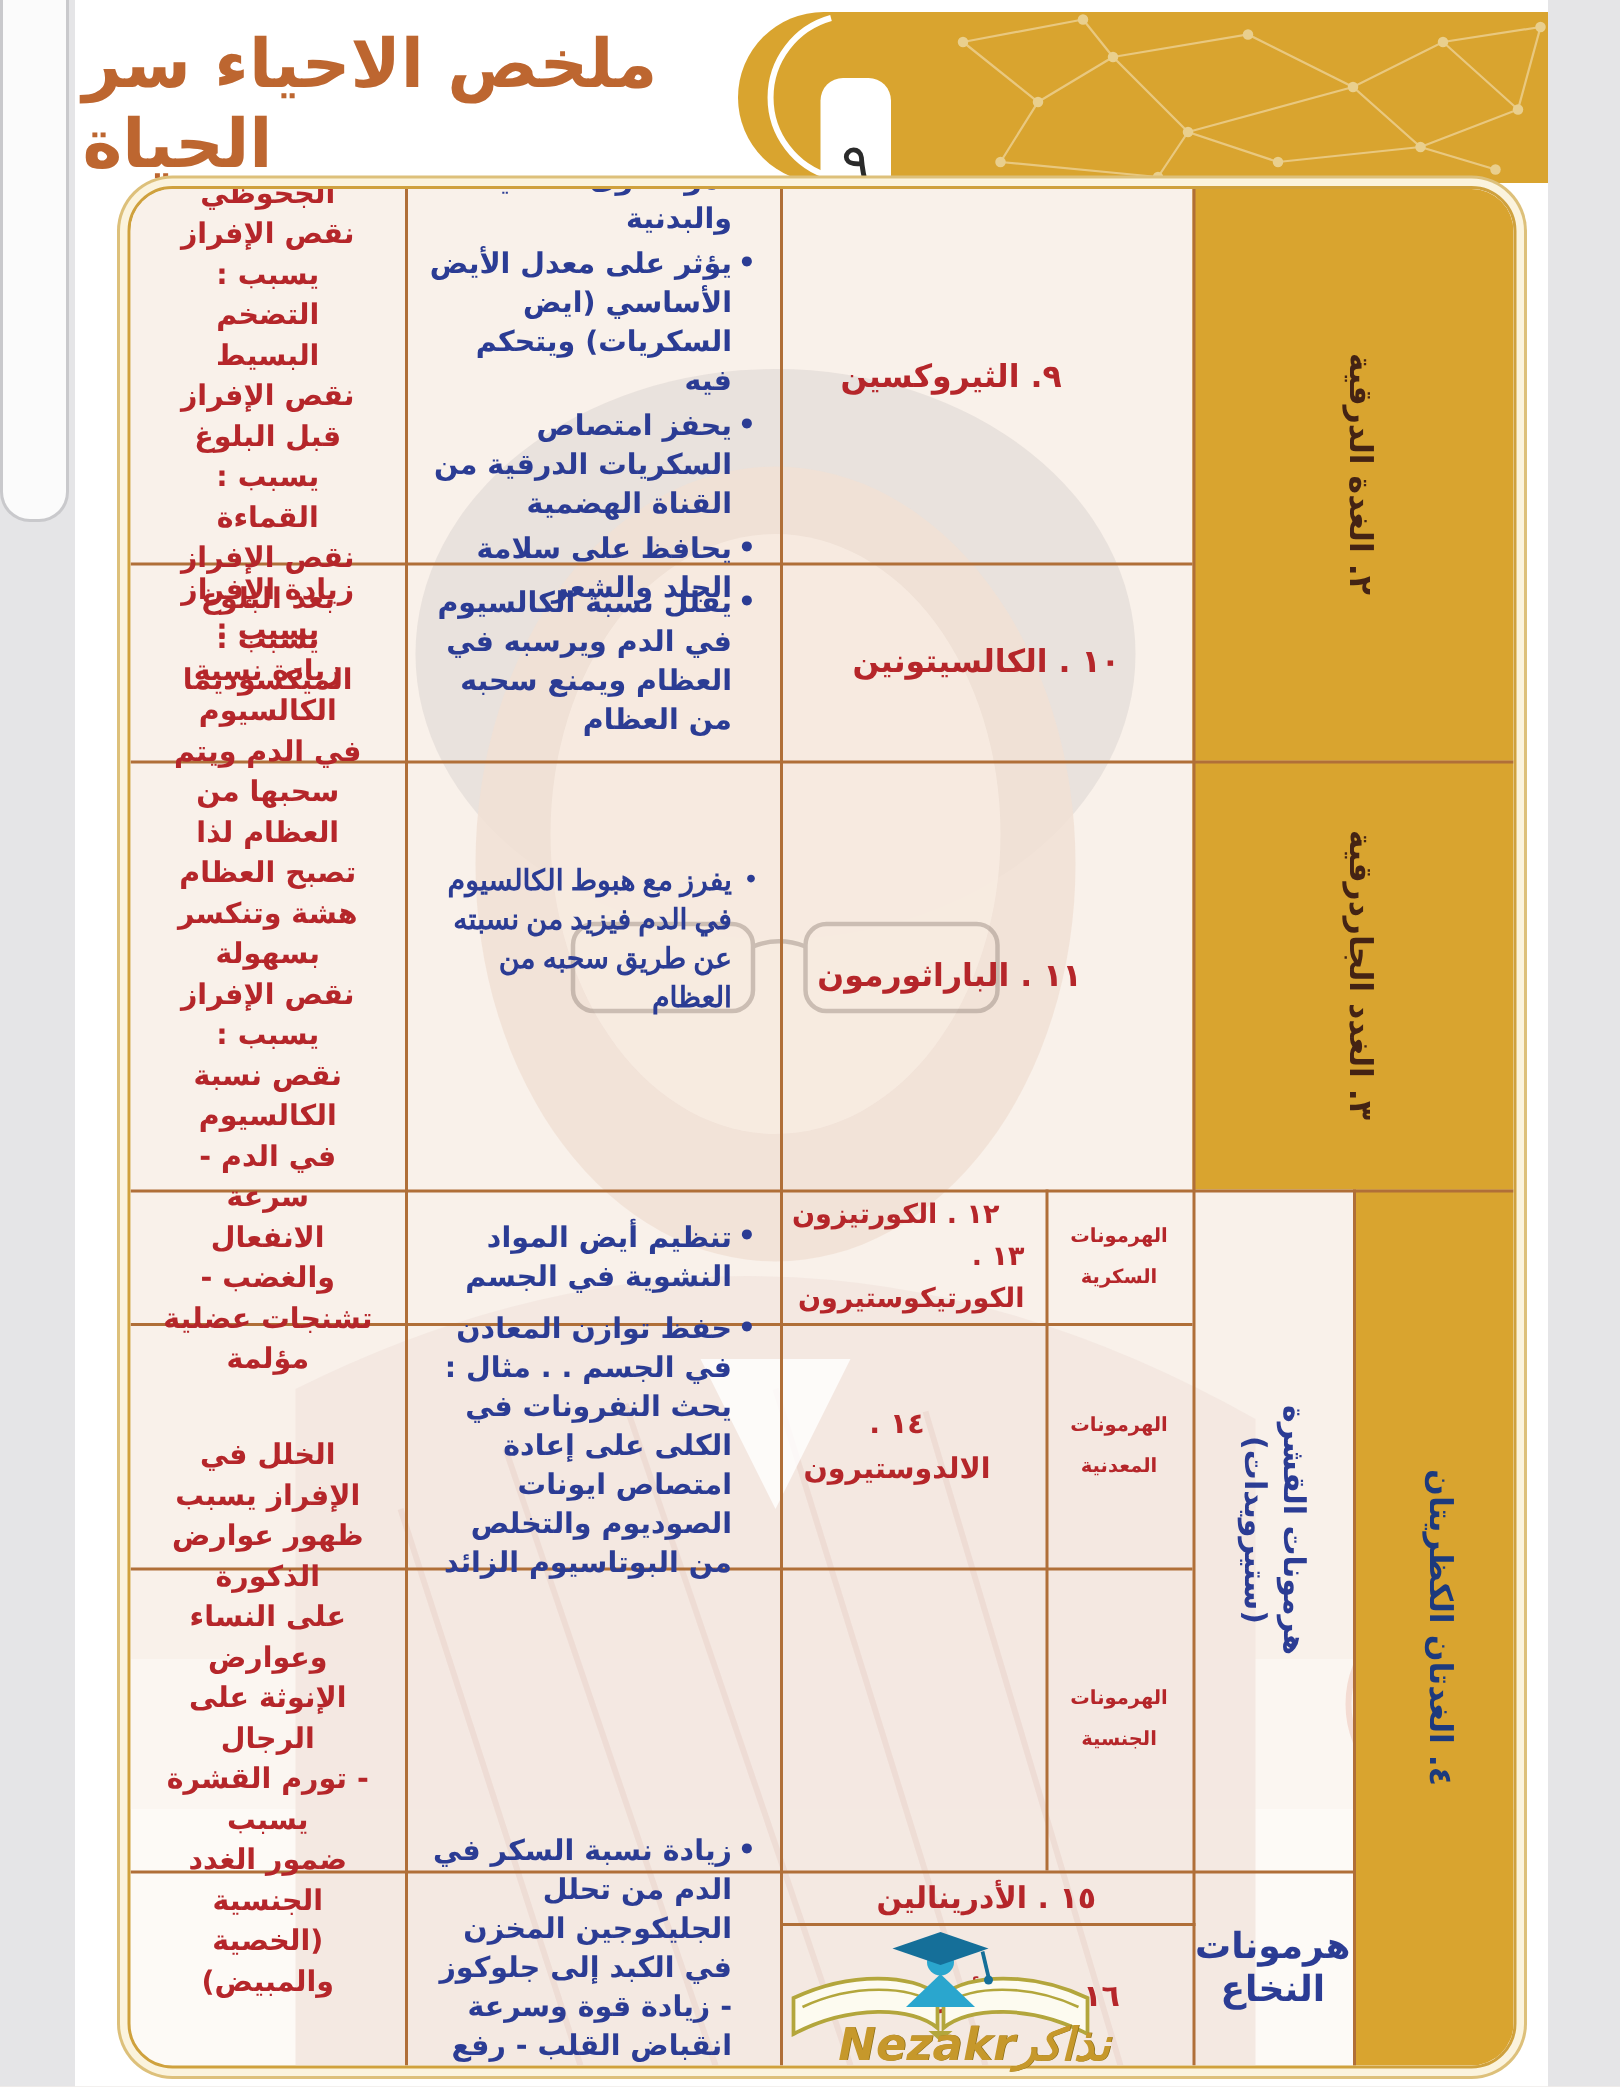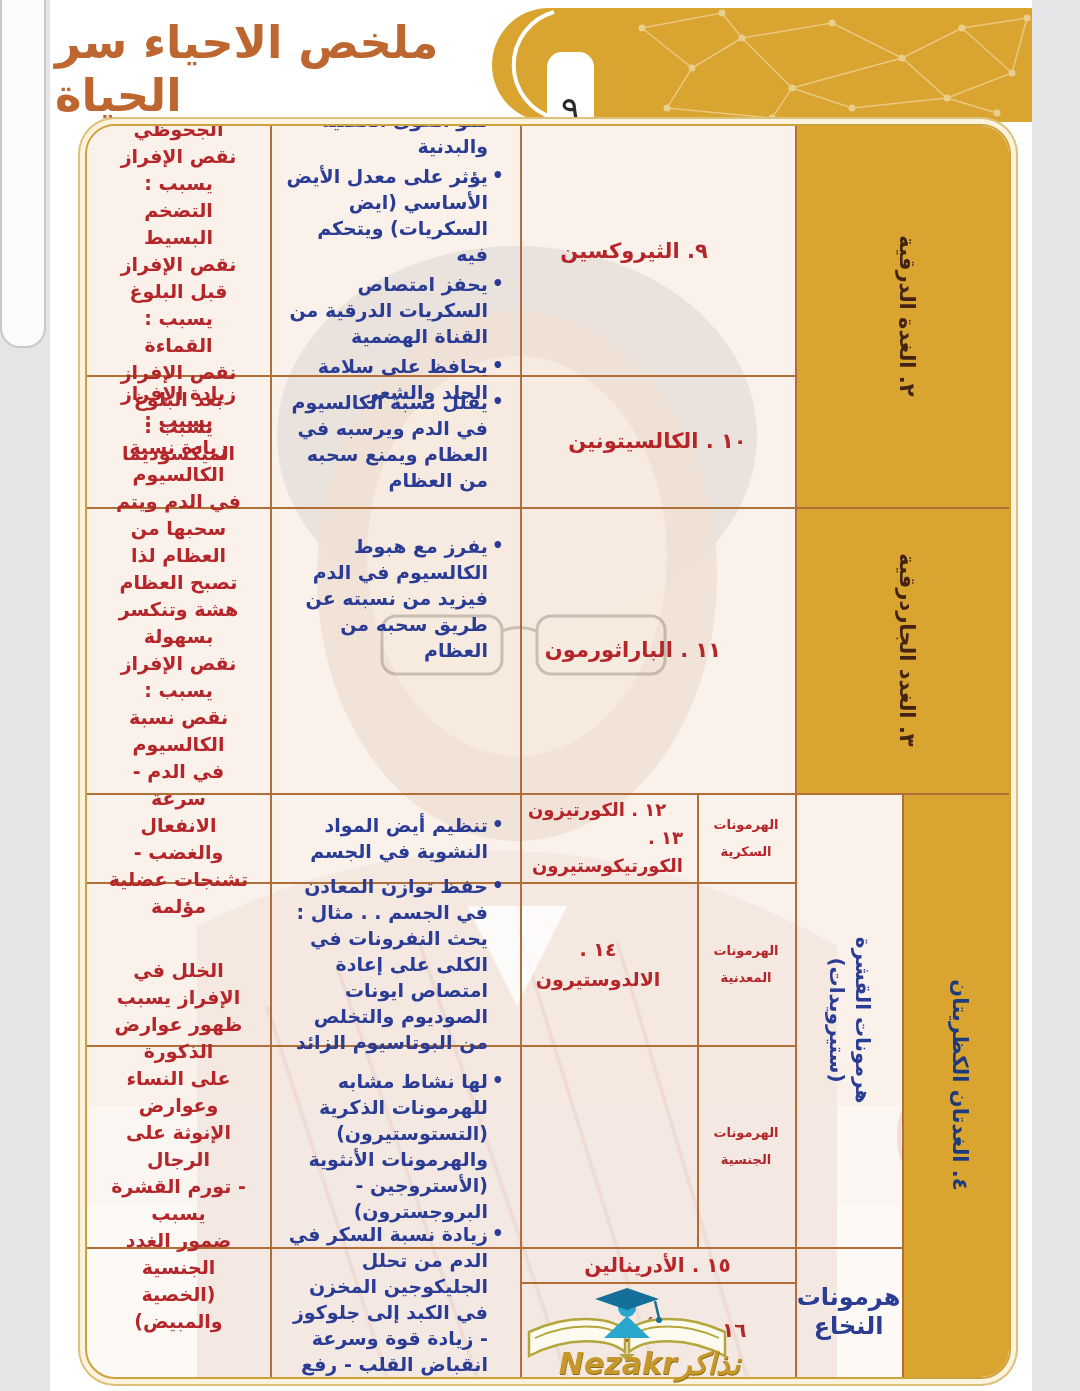--- a/index.html
+++ b/index.html
@@ -131,35 +131,34 @@
 (ستيرويدات)</div>
 
     <div class="abs cell dis-cell" style="left:0;top:0;width:183px;height:249px;"><div class="dis-line">زيادة الإفراز يسبب :</div><div class="dis-line">التضخم الجحوظي</div><div class="dis-line">نقص الإفراز يسبب :</div><div class="dis-line">التضخم البسيط</div><div class="dis-line">نقص الإفراز قبل البلوغ</div><div class="dis-line">يسبب : القماءة</div><div class="dis-line">نقص الإفراز بعد البلوغ</div><div class="dis-line">يسبب : الميكسوديما</div></div>
     <div class="abs cell fn-cell fn-top" style="left:183px;top:0;width:250px;height:249px;"><div class="fn-item">نمو القوى العقلية والبدنية</div><div class="fn-item">يؤثر على معدل الأيض الأساسي (ايض السكريات) ويتحكم فيه</div><div class="fn-item">يحفز امتصاص السكريات الدرقية من القناة الهضمية</div><div class="fn-item">يحافظ على سلامة الجلد والشعر</div></div>
     <div class="abs cell h-cell" style="left:433px;top:0;width:228px;height:249px;">٩. الثيروكسين</div>
 
     <div class="abs cell fn-cell" style="left:183px;top:249px;width:250px;height:132px;"><div class="fn-item">يقلل نسبة الكالسيوم في الدم ويرسبه في العظام ويمنع سحبه من العظام</div></div>
     <div class="abs cell h-cell" style="left:433px;top:249px;width:275px;height:132px;">١٠ .   الكالسيتونين</div>
 
     <div class="abs cell dis-cell" style="left:0;top:381px;width:183px;height:286px;"><div class="dis-line">زيادة الإفراز يسبب :</div><div class="dis-line">زيادة نسبة الكالسيوم</div><div class="dis-line">في الدم ويتم سحبها من</div><div class="dis-line">العظام لذا تصبح العظام</div><div class="dis-line">هشة وتنكسر بسهولة</div><div class="dis-line">نقص الإفراز يسبب :</div><div class="dis-line">نقص نسبة الكالسيوم</div><div class="dis-line">في الدم - سرعة</div><div class="dis-line">الانفعال والغضب -</div><div class="dis-line">تشنجات عضلية مؤلمة</div></div>
-    <div class="abs cell fn-cell" style="left:183px;top:362px;width:250px;height:220px;"><div class="fn-item">يفرز مع هبوط الكالسيوم في الدم فيزيد من نسبته عن طريق سحبه من العظام</div></div>
+    <div class="abs cell fn-cell" style="left:183px;top:391px;width:250px;height:220px;font-family:Liberation Serif, serif;"><div class="fn-item">يفرز مع هبوط الكالسيوم في الدم فيزيد من نسبته عن طريق سحبه من العظام</div></div>
     <div class="abs cell h-cell" style="left:433px;top:381px;width:226px;height:286px;">١١ .   الباراثورمون</div>
 
     <div class="abs cell fn-cell" style="left:183px;top:667px;width:250px;height:89px;"><div class="fn-item">تنظيم أيض المواد النشوية في الجسم</div></div>
     <div class="abs cell h-cell h-right" style="left:433px;top:667px;width:177px;height:89px;"><div class="hr-line">١٢ . الكورتيزون</div><div class="hr-line">١٣ . الكورتيكوستيرون</div></div>
     <div class="abs cell cat-cell" style="left:610px;top:667px;width:98px;height:89px;">الهرمونات
 السكرية</div>
 
     <div class="abs cell fn-cell" style="left:183px;top:756px;width:250px;height:163px;"><div class="fn-item">حفظ توازن المعادن في الجسم . . مثال : يحث النفرونات في الكلى على إعادة امتصاص ايونات الصوديوم والتخلص من البوتاسيوم الزائد</div></div>
     <div class="abs cell h-cell" style="left:433px;top:756px;width:156px;height:163px;font-size:19px;">١٤ . الالدوستيرون</div>
     <div class="abs cell cat-cell" style="left:610px;top:756px;width:98px;height:163px;">الهرمونات
 المعدنية</div>
 
     <div class="abs cell dis-cell" style="left:0;top:919px;width:183px;height:202px;"><div class="dis-line">الخلل في الإفراز يسبب</div><div class="dis-line">ظهور عوارض الذكورة</div><div class="dis-line">على النساء وعوارض</div><div class="dis-line">الإنوثة على الرجال</div><div class="dis-line">- تورم القشرة يسبب</div><div class="dis-line">ضمور الغدد الجنسية</div><div class="dis-line">(الخصية والمبيض)</div></div>
-    <div class="abs cell fn-cell" style="left:183px;top:919px;width:250px;height:202px;"><div class="fn-item">لها نشاط مشابه للهرمونات الذكرية (التستوستيرون) والهرمونات الأنثوية (الأستروجين - البروجسترون)</div></div>
     <div class="abs cell cat-cell" style="left:610px;top:919px;width:98px;height:202px;">الهرمونات
 الجنسية</div>
 
     <div class="abs cell fn-cell" style="left:183px;top:1121px;width:250px;height:130px;"><div class="fn-item">زيادة نسبة السكر في الدم من تحلل الجليكوجين المخزن في الكبد إلى جلوكوز - زيادة قوة وسرعة انقباض القلب - رفع ضغط الدم -</div></div>
     <div class="abs cell h-cell" style="left:433px;top:1121px;width:275px;height:35px;font-size:20px;">١٥ . الأدرينالين</div>
     <div class="abs cell h-cell" style="left:433px;top:1156px;width:275px;height:95px;font-size:20px;">١٦ .   النورأدرينالين</div>
     <div class="abs cell medulla-cell" style="left:708px;top:1121px;width:107px;height:130px;">هرمونات
 النخاع</div>
 
   </div>

